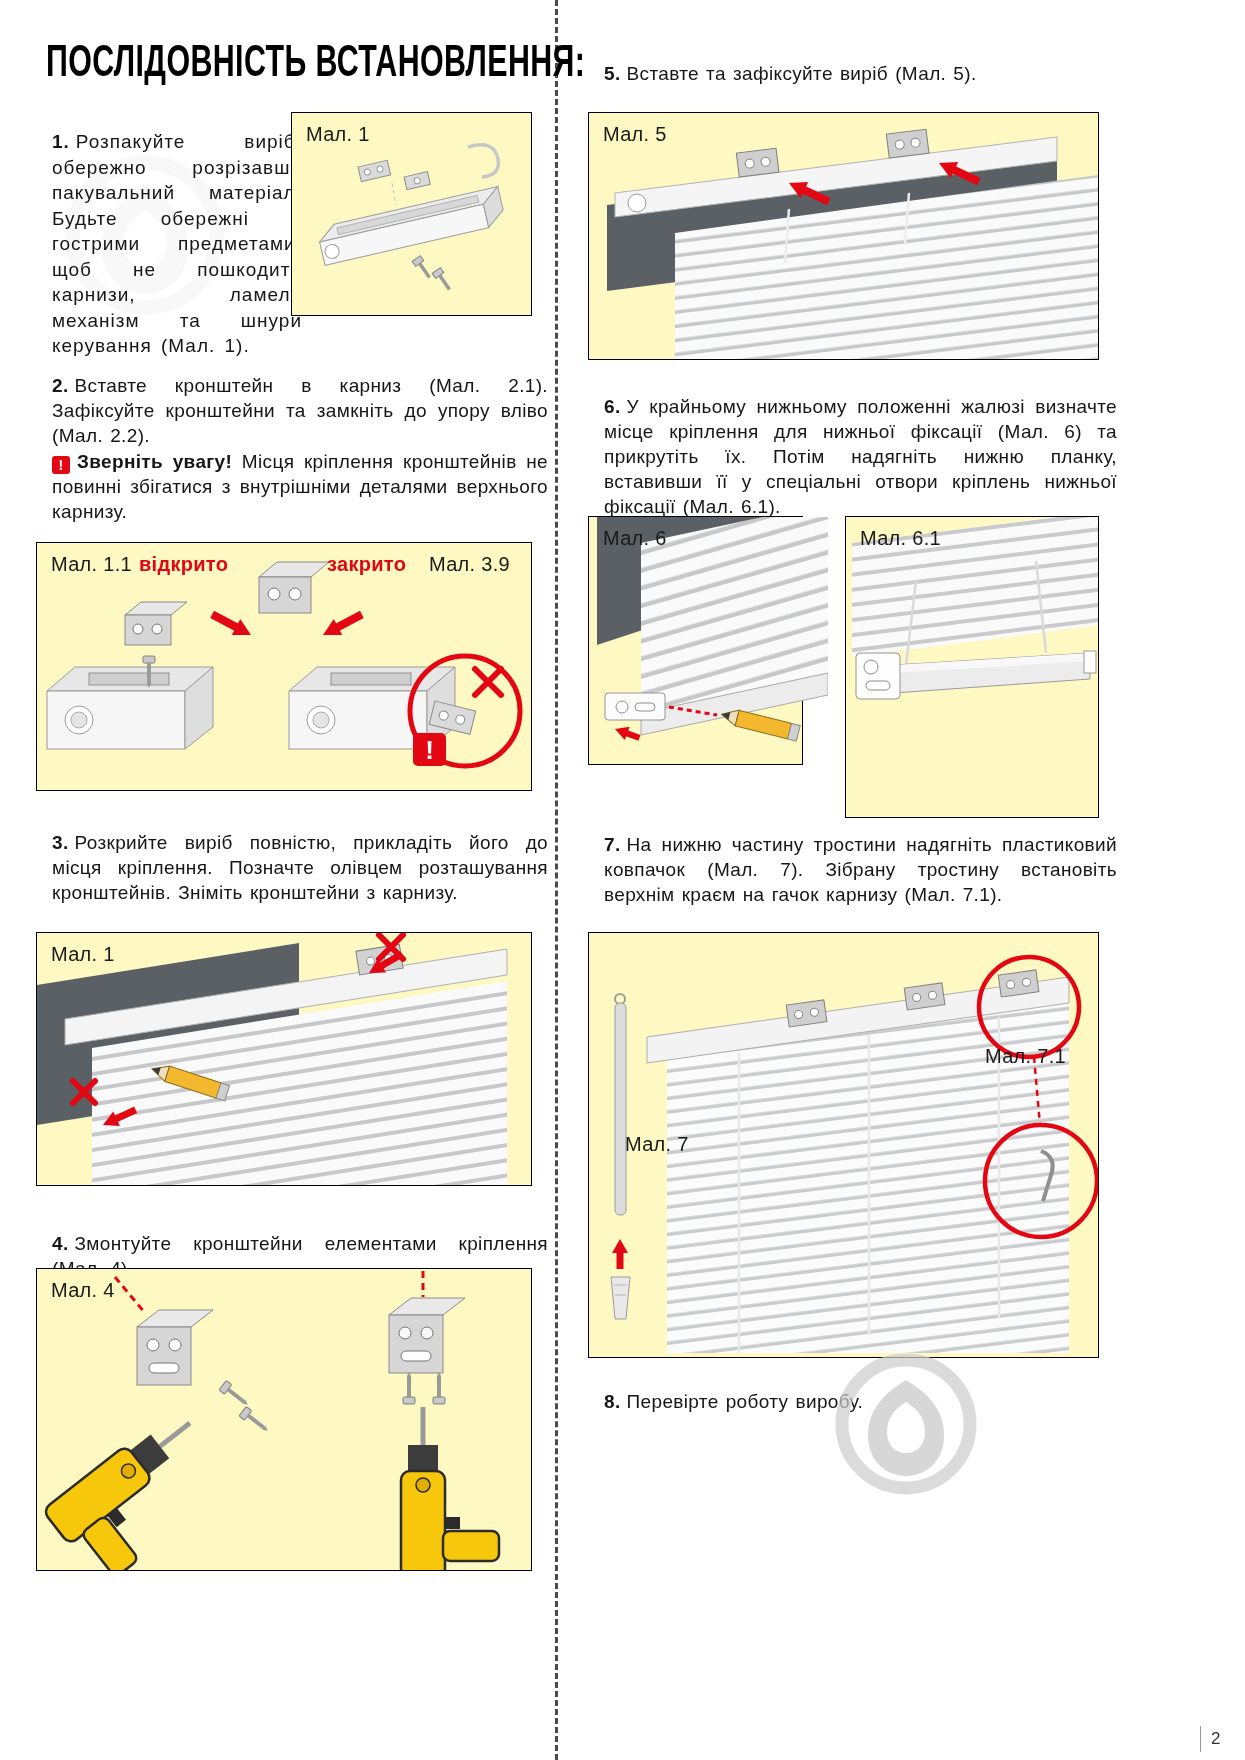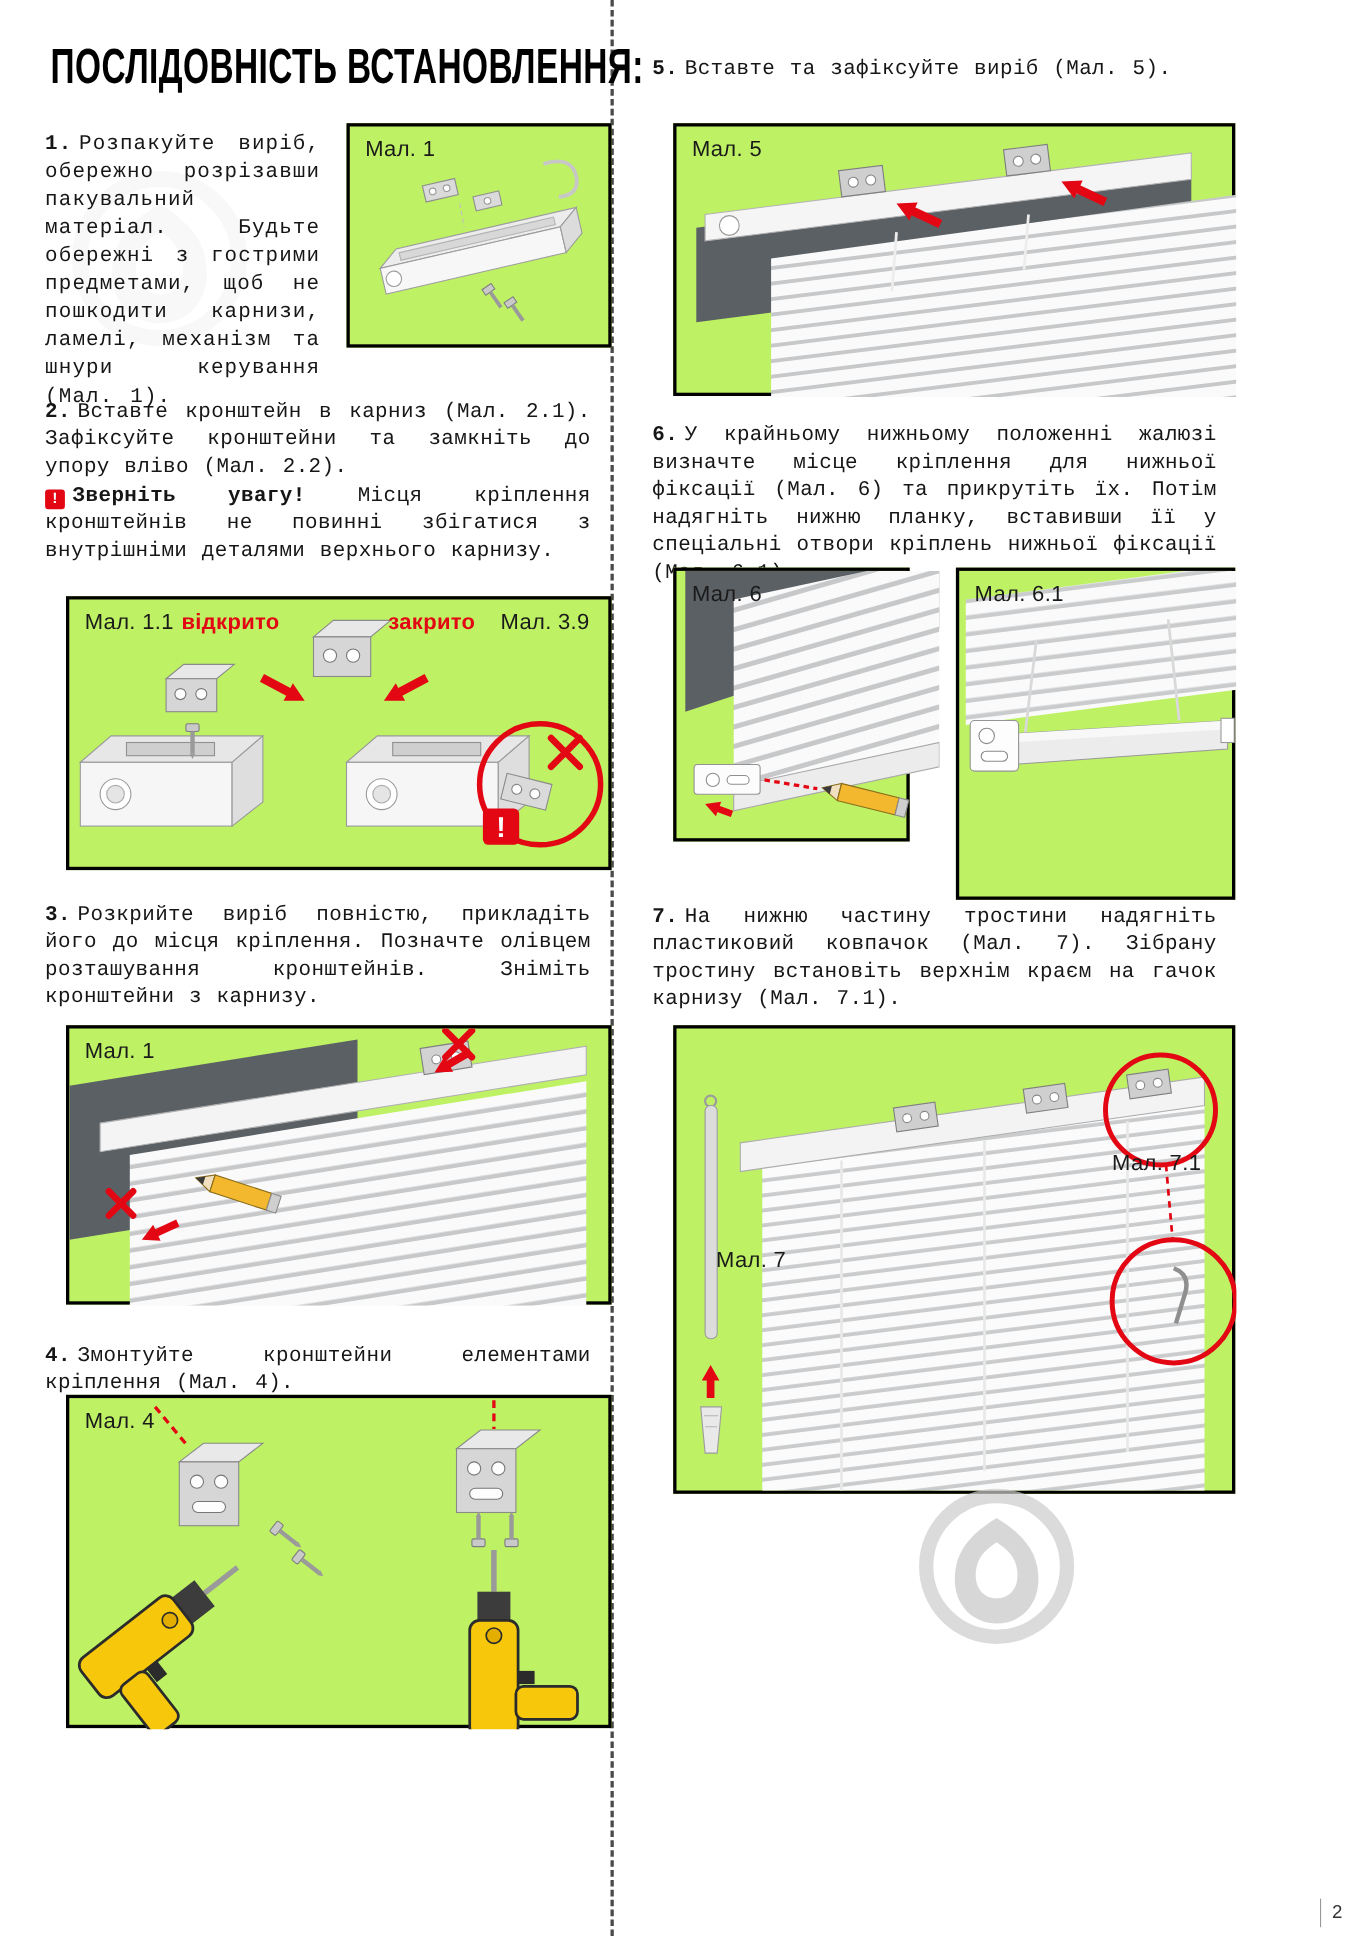--- a/index.html
+++ b/index.html
@@ -2,35 +2,35 @@
 <html><head>
 <meta charset="utf-8">
 <style>
   html,body{margin:0;padding:0;background:#fff;}
   .page{position:relative;width:1245px;height:1760px;background:#fff;overflow:hidden;
         font-family:"Liberation Sans",sans-serif;color:#161616;}
   .divider{position:absolute;left:555px;top:0;height:1760px;width:0;border-left:3px dashed #4a4a4a;}
   .title{position:absolute;left:46px;top:36px;font-size:40px;font-weight:bold;white-space:nowrap;
          transform:scale(0.76,1.12);transform-origin:left top;letter-spacing:0.5px;color:#000;}
   .step{position:absolute;font-size:19px;line-height:25px;text-align:justify;
-        letter-spacing:0.35px;word-spacing:1.5px;margin:5px;font-family:Liberation Mono, monospace;}
+        letter-spacing:0.35px;word-spacing:1.5px;margin:16px;}
   .step .num{font-weight:bold;margin-right:6px;}
   .s1{left:36px;top:113px;width:250px;letter-spacing:1px;word-spacing:3px;line-height:25.5px;}
   .s2{left:36px;top:357px;width:496px;}
   .s2w{left:36px;top:433px;width:496px;}
   .s3{left:36px;top:814px;width:496px;}
   .s4{left:36px;top:1215px;width:496px;}
   .s5{left:588px;top:45px;width:512px;}
   .s6{left:588px;top:378px;width:513px;}
   .s7{left:588px;top:816px;width:513px;}
   .s8{left:588px;top:1373px;width:513px;}
   .warnbox{display:inline-block;width:18px;height:18px;background:#e30613;color:#fff;
            font-weight:bold;font-size:14px;line-height:18px;text-align:center;border-radius:3px;
            margin-right:7px;vertical-align:-2px;}
-  .fig{position:absolute;border:3px solid #000000;background:#bef264;box-sizing:border-box;margin-left:24px;}
+  .fig{position:absolute;border:1px solid #000000;background:#fef9c3;box-sizing:border-box;}
   .fig svg{position:absolute;left:0;top:0;}
   .flabel{position:absolute;font-size:20px;color:#1a1a1a;z-index:3;letter-spacing:0.3px;}
   .flabel.red{color:#e30613;font-weight:bold;}
   .f1{left:291px;top:112px;width:241px;height:204px;}
   .f2{left:36px;top:542px;width:496px;height:249px;}
   .f3{left:36px;top:932px;width:496px;height:254px;}
   .f4{left:36px;top:1268px;width:496px;height:303px;}
   .f5{left:588px;top:112px;width:511px;height:248px;}
   .f6{left:588px;top:516px;width:215px;height:249px;}
   .f61{left:845px;top:516px;width:254px;height:302px;}
@@ -417,20 +417,23 @@
         <circle cx="11" cy="-9" r="4" fill="#fff" stroke="#888"></circle>
         <circle cx="27" cy="-9" r="4" fill="#fff" stroke="#888"></circle>
       </g>
       <path d="M452,218 q16 6 10 24 l-8 26" fill="none" stroke="#8f8f8f" stroke-width="4"></path>
       <circle cx="440" cy="74" r="50" fill="none" stroke="#e30613" stroke-width="4.5"></circle>
       <circle cx="452" cy="248" r="56" fill="none" stroke="#e30613" stroke-width="4.5"></circle>
       <line x1="445" y1="124" x2="451" y2="192" stroke="#e30613" stroke-width="2.5" stroke-dasharray="6 5"></line>
     </svg>
   </div>
 
+  <div class="step s8">
+    <span class="num">8.</span><span>Перевірте роботу виробу.</span>
+  </div>
 
   <div class="watermark-a">
     <svg width="168" height="168" viewBox="0 0 168 168">
       <circle cx="84" cy="84" r="64" fill="none" stroke="#cdcdcd" stroke-width="13"></circle>
       <path d="M84 40 C112 57 122 74 122 96 C122 120 105 136 84 136 C63 136 46 120 46 96 C46 74 56 57 84 40 Z" fill="#c7c7c7"></path>
       <path d="M84 62 C98 71 103 80 103 92 C103 105 95 113 84 113 C73 113 65 105 65 92 C65 80 70 71 84 62 Z" fill="#fff"></path>
     </svg>
   </div>
 
   <div class="pagenum">2</div>

